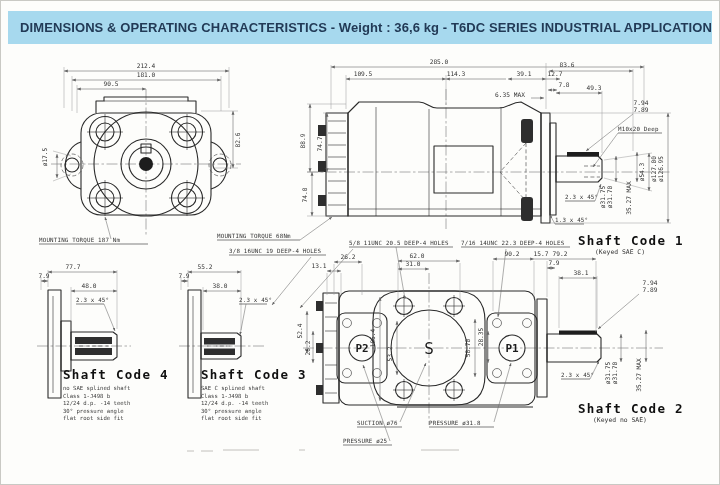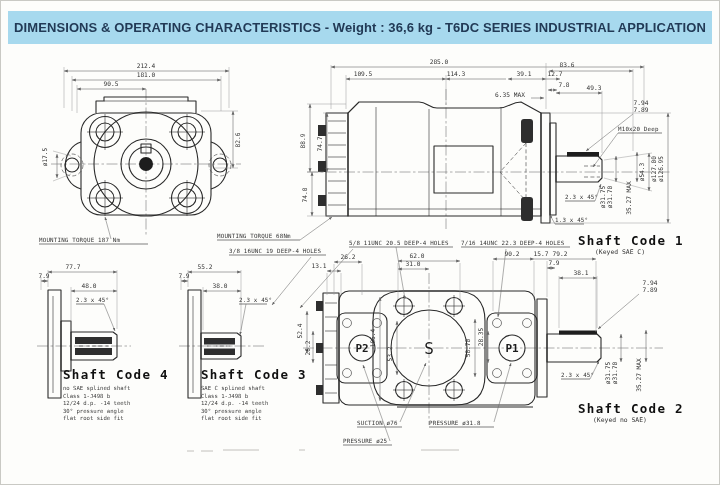--- a/index.html
+++ b/index.html
@@ -5,21 +5,21 @@
   html,body { margin:0; padding:0; }
   body {
     width:720px; height:485px; position:relative;
     background:#fbfaf8;
     font-family:"DejaVu Sans Mono", monospace;
     overflow:hidden;
   }
   .page { position:absolute; inset:0; background:#fdfdfb; border:1px solid #c9c9c4; box-sizing:border-box; }
   .banner {
     position:absolute; left:7px; top:10px; width:704px; height:33px;
-    background:#a7d9ee; display:flex; align-items:center; justify-content:center;
+    background:#a7d9ee; display:flex; align-items:center; justify-content:flex-end;
   }
   .banner span {
     font-family:"Liberation Sans", sans-serif; font-weight:bold;
     font-size:13px; color:#223a56; letter-spacing:0.1px; white-space:nowrap;
   }
   svg { position:absolute; left:0; top:0; }
   .ln  { fill:none; stroke:#2b2b2b; stroke-width:1.1; stroke-linejoin:round; }
   .lt  { fill:none; stroke:#2b2b2b; stroke-width:0.6; }
   .cl  { fill:none; stroke:#6a6a6a; stroke-width:0.55; stroke-dasharray:11 2.5 2.5 2.5; }
   .hd  { fill:none; stroke:#4a4a4a; stroke-width:0.65; stroke-dasharray:4 2.4; }

